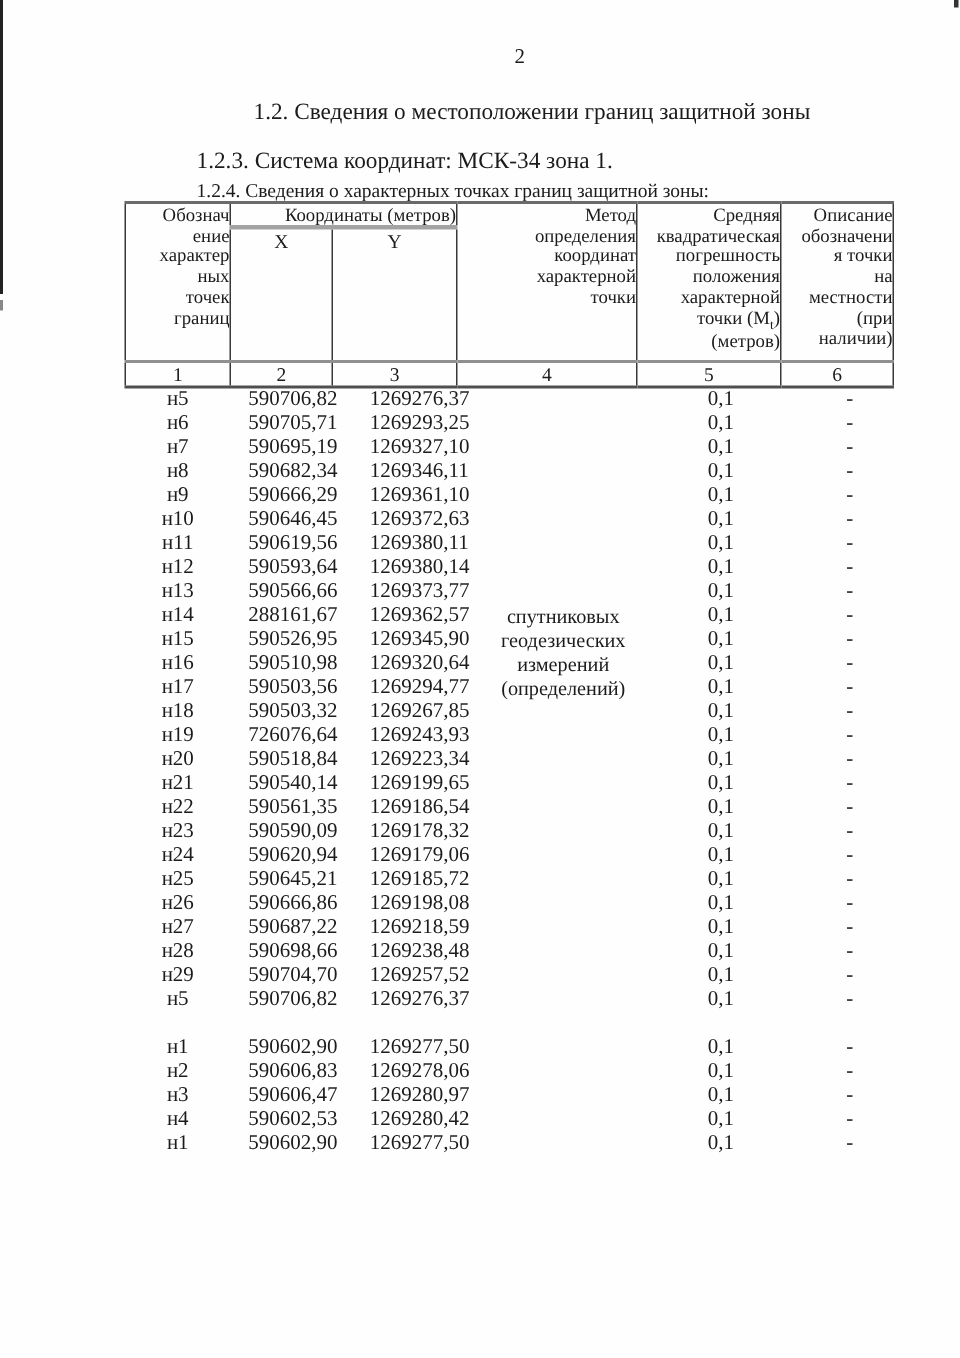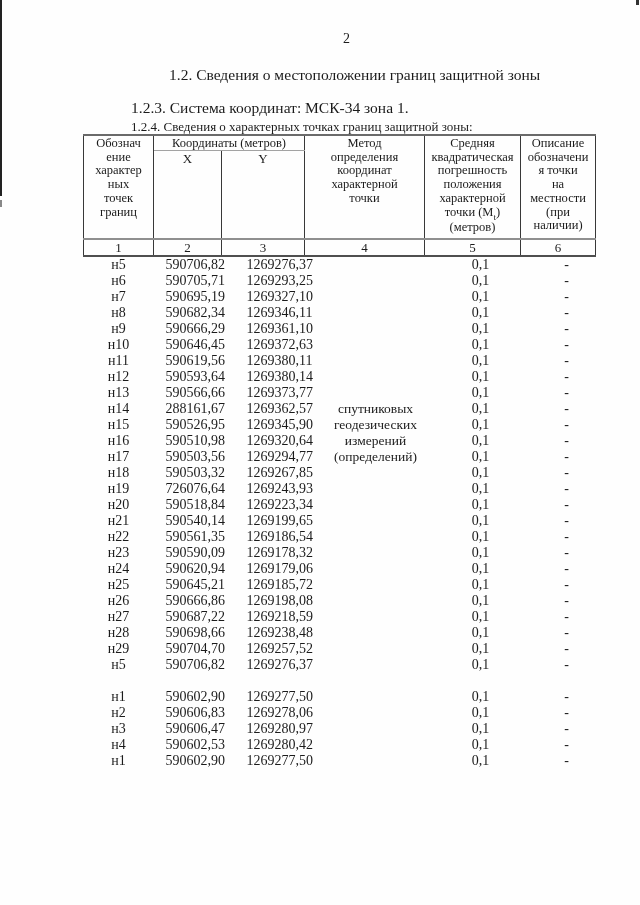--- a/index.html
+++ b/index.html
@@ -70,25 +70,26 @@
     border: 1px solid #383838;
     vertical-align: top;
     padding: 1px 0 0 0;
     font-size: 12.5px;
     line-height: 13.7px;
     text-align: center;
     white-space: pre-line;
   }
   .tbl thead tr.r1 th {
     border-top: 2px solid #6a6a6a;
+    text-align: right;
   }
   .tbl th.coords-span {
     height: 13px;
     line-height: 13px;
-    border-bottom: 1px solid #a3a3a3;
+    border-bottom: 3px solid #a3a3a3;
   }
   .tbl tr.rxy th {
     height: 86px;
     font-size: 13px;
   }
   .tbl tr.nums th {
     height: 15px;
     font-size: 13px;
     line-height: 15px;
     padding: 0;

